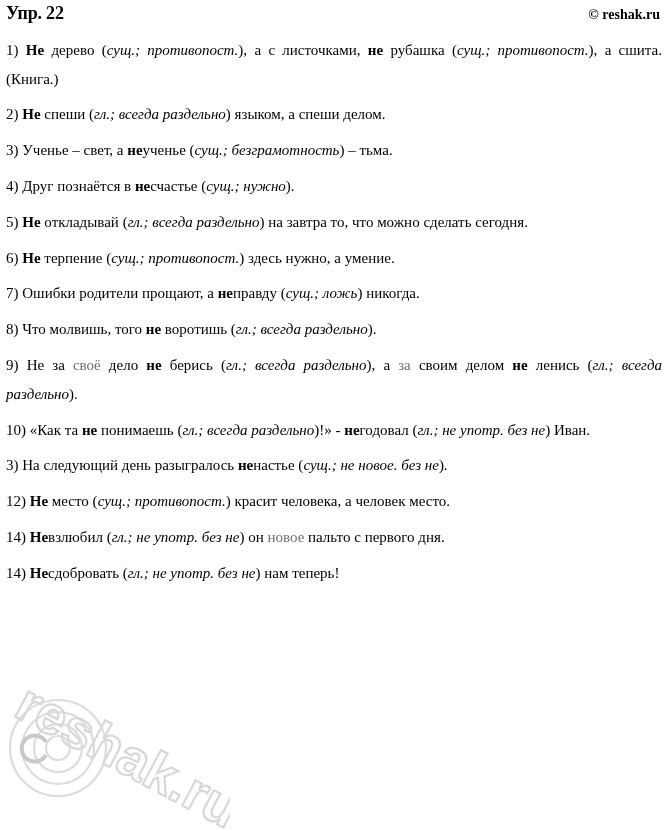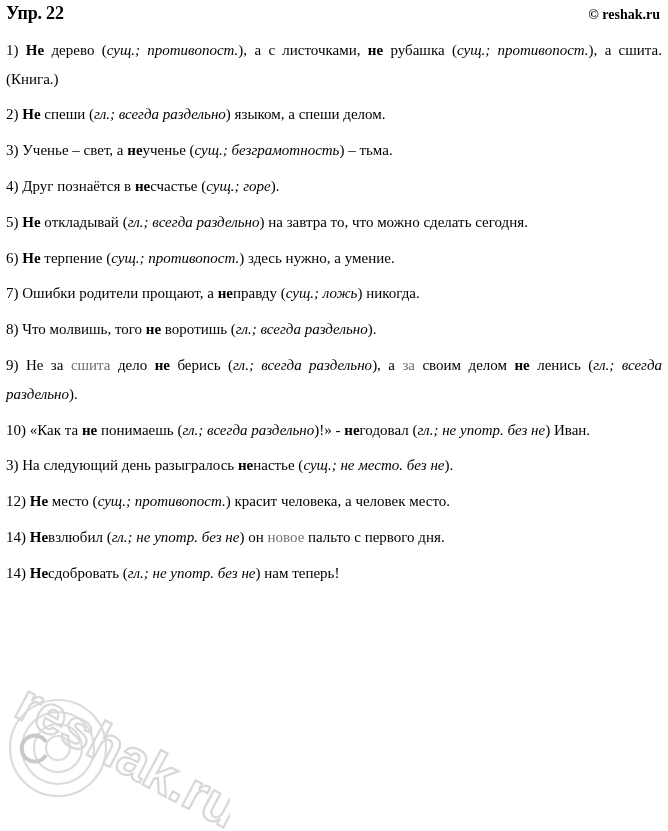--- a/index.html
+++ b/index.html
@@ -96,26 +96,26 @@
 
   <div class="header">
     <div class="title">Упр. 22</div>
     <div class="copyright">© reshak.ru</div>
   </div>
 
   <div class="body-list">
     <p class="item"><span>1)</span> <span><b>Не</b> дерево (<i>сущ.; противопост.</i>), а с листочками, <b>не</b> рубашка (<i>сущ.; противопост.</i>), а сшита. (Книга.)</span></p>
     <p class="item"><span>2)</span> <span><b>Не</b> спеши (<i>гл.; всегда раздельно</i>) языком, а спеши делом.</span></p>
     <p class="item"><span>3)</span> <span>Ученье – свет, а <b>не</b>ученье (<i>сущ.; безграмотность</i>) – тьма.</span></p>
-    <p class="item"><span>4)</span> <span>Друг познаётся в <b>не</b>счастье (<i>сущ.; горе</i>).</span></p>
+    <p class="item"><span>4)</span> <span>Друг познаётся в <b>не</b>счастье (<i>сущ.; нужно</i>).</span></p>
     <p class="item"><span>5)</span> <span><b>Не</b> откладывай (<i>гл.; всегда раздельно</i>) на завтра то, что можно сделать сегодня.</span></p>
     <p class="item"><span>6)</span> <span><b>Не</b> терпение (<i>сущ.; противопост.</i>) здесь нужно, а умение.</span></p>
     <p class="item"><span>7)</span> <span>Ошибки родители прощают, а <b>не</b>правду (<i>сущ.; ложь</i>) никогда.</span></p>
     <p class="item"><span>8)</span> <span>Что молвишь, того <b>не</b> воротишь (<i>гл.; всегда раздельно</i>).</span></p>
-    <p class="item"><span>9)</span> <span>Не за <span class="faint">сшита</span> дело <b>не</b> берись (<i>гл.; всегда раздельно</i>), а <span class="faint">за</span> своим делом <b>не</b> ленись (<i>гл.; всегда раздельно</i>).</span></p>
+    <p class="item"><span>9)</span> <span>Не за <span class="faint">своё</span> дело <b>не</b> берись (<i>гл.; всегда раздельно</i>), а <span class="faint">за</span> своим делом <b>не</b> ленись (<i>гл.; всегда раздельно</i>).</span></p>
     <p class="item"><span>10)</span> <span>«Как та <b>не</b> понимаешь (<i>гл.; всегда раздельно</i>)!» - <b>не</b>годовал (<i>гл.; не употр. без не</i>) Иван.</span></p>
-    <p class="item"><span>3)</span> <span>На следующий день разыгралось <b>не</b>настье (<i>сущ.; не место. без не</i>).</span></p>
+    <p class="item"><span>3)</span> <span>На следующий день разыгралось <b>не</b>настье (<i>сущ.; не новое. без не</i>).</span></p>
     <p class="item"><span>12)</span> <span><b>Не</b> место (<i>сущ.; противопост.</i>) красит человека, а человек место.</span></p>
     <p class="item"><span>14)</span> <span><b>Не</b>взлюбил (<i>гл.; не употр. без не</i>) он <span class="faint">новое</span> пальто с первого дня.</span></p>
     <p class="item"><span>14)</span> <span><b>Не</b>сдобровать (<i>гл.; не употр. без не</i>) нам теперь!</span></p>
   </div>
 
 </div>
 
 </body></html>

